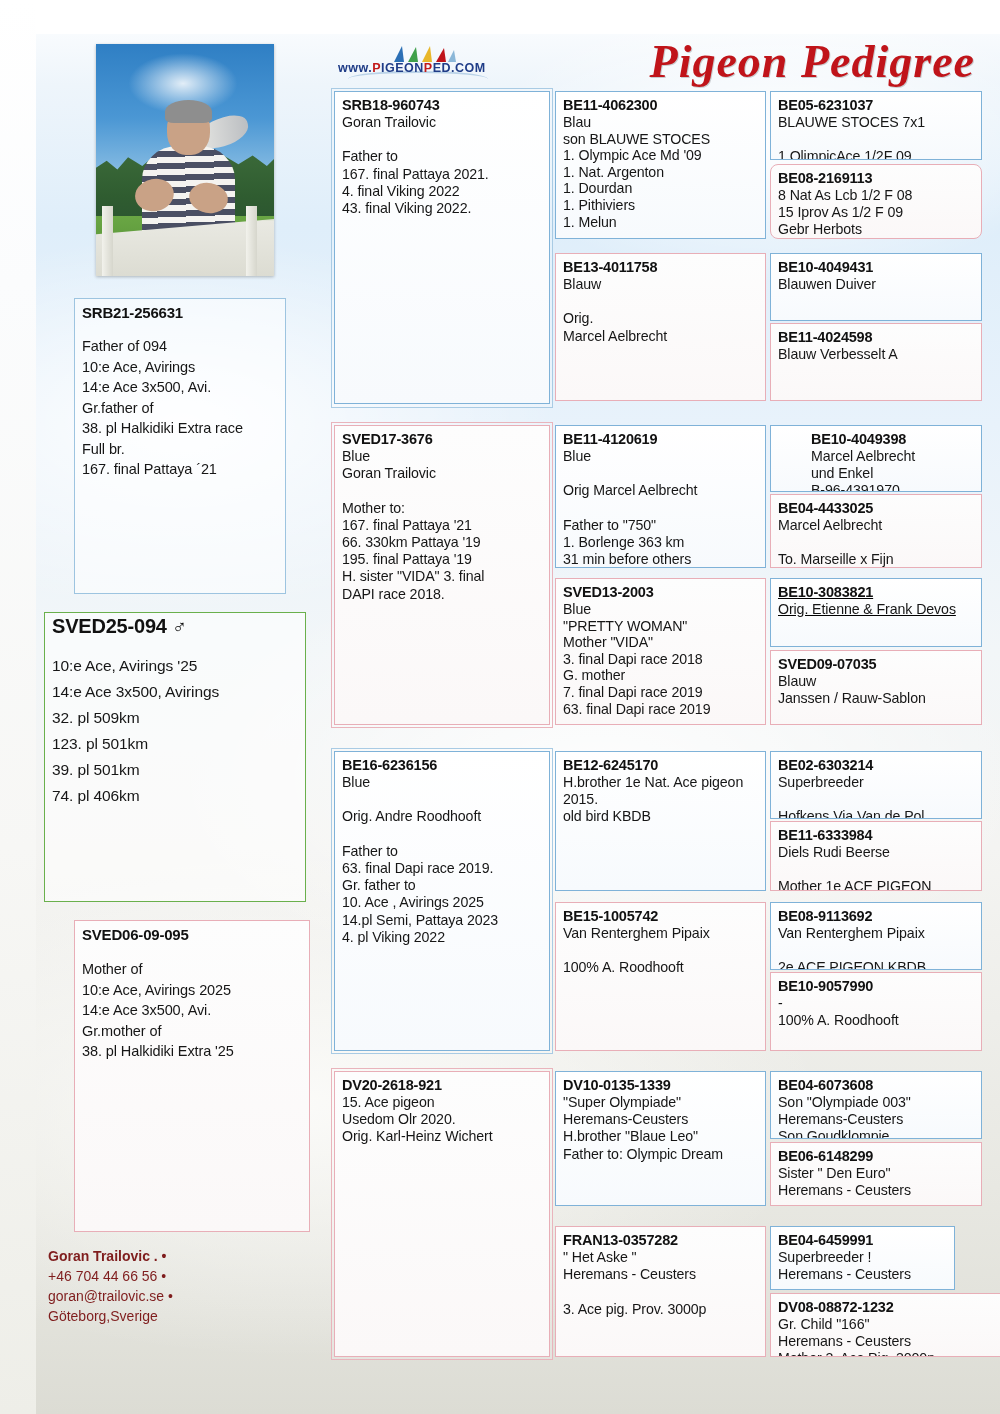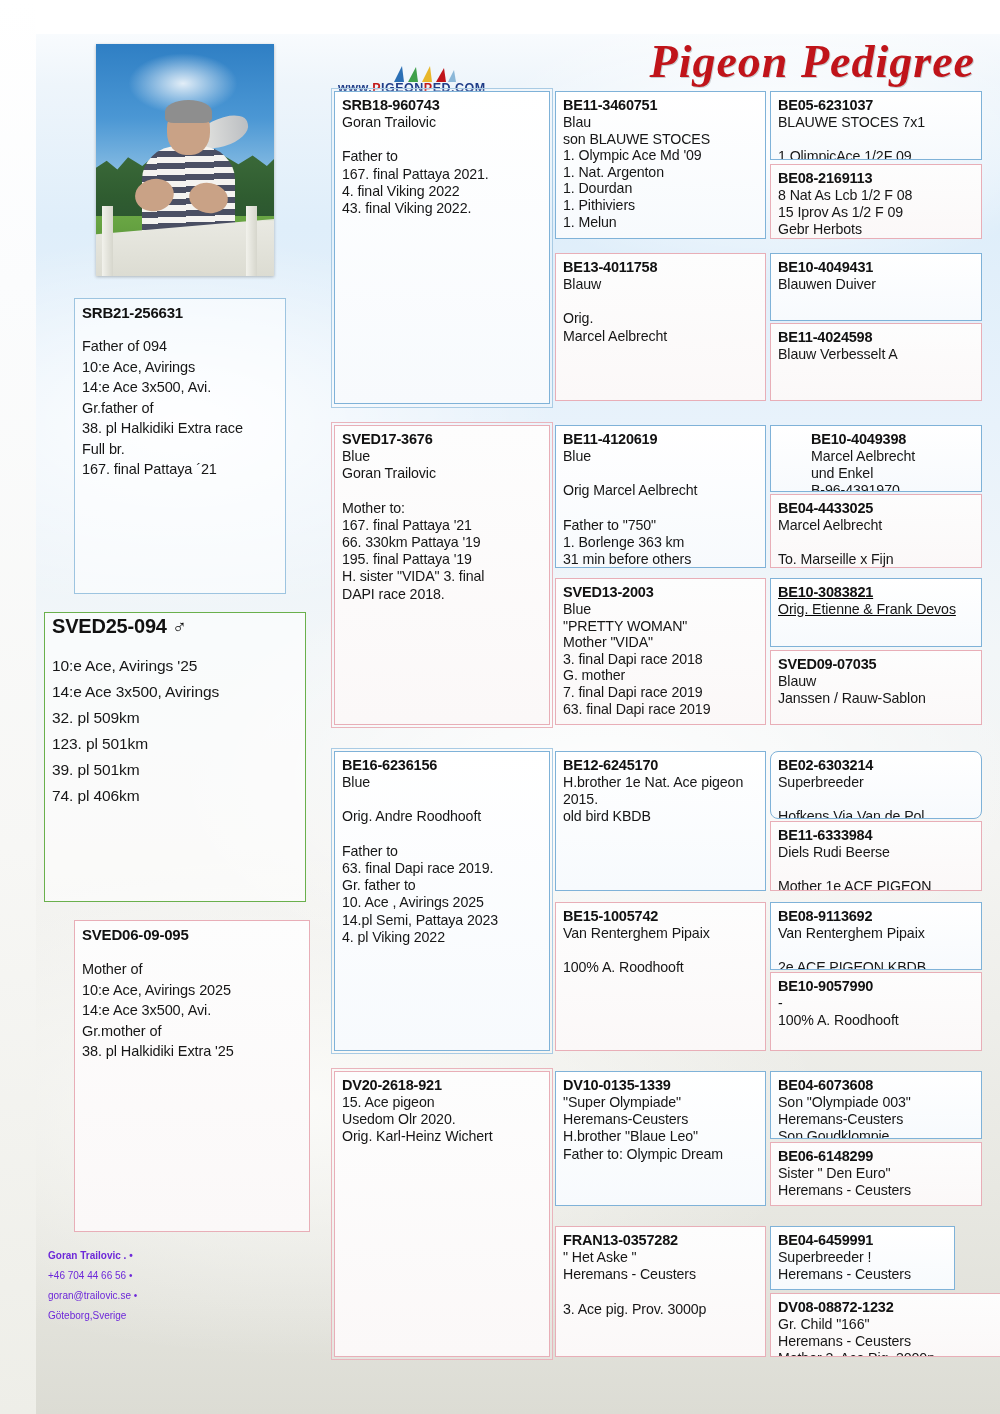--- a/index.html
+++ b/index.html
@@ -20,21 +20,21 @@
       linear-gradient(180deg,#ffffff 0%, #eef5fb 6%, #dfeefa 16%, #e8f2fb 30%, #f2f6f8 46%,
                       #f4f4f2 60%, #eeeeea 72%, #e8e8e2 84%, #e2e2db 93%, #dcdcd4 100%);
   }
   #bgtop { position:absolute; left:0; top:0; width:1000px; height:34px; background:#ffffff; }
   #bgleft { position:absolute; left:0; top:0; width:36px; height:1414px;
             background:linear-gradient(180deg,#fff 0%,#fbfcfd 20%,#f7f7f5 60%,#eeeee8 100%); }
 
   .abs { position:absolute; }
 
   
-  #logo { left:338px; top:64px; width:166px; height:36px; }
+  #logo { left:338px; top:44px; width:166px; height:36px; }
   #logo .dom { position:absolute; left:0; top:17px; font-size:12.5px; font-weight:bold;
                letter-spacing:.5px; color:#1f3c87; font-family:"Liberation Sans", sans-serif; }
   #logo .dom .red { color:#c21a1a; }
   #logo .sails { position:absolute; left:52px; top:0px; width:70px; height:20px; }
   #logo .wave { position:absolute; left:10px; top:27px; width:140px; height:8px;
                 border-top:2px solid #8fb6d8; border-radius:50%/100% 100% 0 0; opacity:.55; }
   #title { left:505px; top:36px; width:470px; text-align:right;
            font-family:"Liberation Serif", serif; font-weight:bold; font-style:italic;
            color:#c0141a; font-size:46px; letter-spacing:1px; line-height:52px;
            text-shadow:1px 1px 0 rgba(0,0,0,.18); white-space:nowrap; }
@@ -88,22 +88,22 @@
   
   .sumbox .ring { font-size:15px; }
   .sumbox .lines { line-height:20.5px; font-size:14.5px; }
   #box-094 .ring { font-size:20px; }
   #box-094 .lines { line-height:26px; font-size:15.5px; }
 
   
   .frame { position:absolute; border:1px solid #a9cbe4; background:rgba(255,255,255,.18); }
   .frame.pinkf { border:1px solid #e9b4bc; }
 
-  #contact { left:48px; top:1246px; width:280px; font-size:10px; line-height:20px;
-             color:#6d28d9; }
+  #contact { left:48px; top:1246px; width:280px; font-size:14px; line-height:20px;
+             color:#7f1d1d; }
   #contact b { font-weight:bold; }
 </style>
 </head>
 <body>
 
 <div id="bg"></div>
 <div id="bgtop"></div>
 <div id="bgleft"></div>
 
 <div class="abs" id="logo">
@@ -213,21 +213,21 @@
 4. pl Viking 2022</div>
 </div>
 <div class="box pink abs" style="left:334px; top:1071px; width:216px; height:286px;">
   <div class="ring">DV20-2618-921</div>
   <div class="lines">15. Ace pigeon
 Usedom Olr 2020.
 Orig. Karl-Heinz Wichert</div>
 </div>
 
 <div class="box blue abs" style="left:555px; top:91px;  width:211px; height:148px;">
-  <div class="ring">BE11-3460751</div>
+  <div class="ring">BE11-4062300</div>
   <div class="lines tight">Blau
 son BLAUWE STOCES
 1. Olympic Ace Md '09
 1. Nat. Argenton
 1. Dourdan
 1. Pithiviers
 1. Melun</div>
 </div>
 <div class="box pink abs" style="left:555px; top:253px; width:211px; height:148px;">
   <div class="ring">BE13-4011758</div>
@@ -283,21 +283,21 @@
 3. Ace pig. Prov. 3000p</div>
 </div>
 
 <div class="box blue abs" style="left:770px; top:91px;  width:212px; height:69px;">
   <div class="ring">BE05-6231037</div>
   <div class="lines">BLAUWE STOCES 7x1
 
 1 OlimpicAce 1/2F 09
 1 Argenton '09</div>
 </div>
-<div class="box pink abs" style="left:770px; top:164px; width:212px; height:75px;">
+<div class="box pink abs" style="left:770px; top:164px; width:212px; height:75px;border-radius:8px;">
   <div class="ring">BE08-2169113</div>
   <div class="lines">8 Nat As Lcb 1/2 F 08
 15 Iprov As 1/2 F 09
 Gebr Herbots</div>
 </div>
 <div class="box blue abs" style="left:770px; top:253px; width:212px; height:68px;">
   <div class="ring">BE10-4049431</div>
   <div class="lines">Blauwen Duiver</div>
 </div>
 <div class="box pink abs" style="left:770px; top:323px; width:212px; height:78px;">
@@ -318,21 +318,21 @@
 </div>
 <div class="box blue abs" style="left:770px; top:578px; width:212px; height:69px;text-decoration:underline;">
   <div class="ring">BE10-3083821</div>
   <div class="lines">Orig. Etienne &amp; Frank Devos</div>
 </div>
 <div class="box pink abs" style="left:770px; top:650px; width:212px; height:75px;">
   <div class="ring">SVED09-07035</div>
   <div class="lines">Blauw
 Janssen / Rauw-Sablon</div>
 </div>
-<div class="box blue abs" style="left:770px; top:751px; width:212px; height:68px;border-radius:8px;">
+<div class="box blue abs" style="left:770px; top:751px; width:212px; height:68px;">
   <div class="ring">BE02-6303214</div>
   <div class="lines">Superbreeder
 
 Hofkens Via Van de Pol</div>
 </div>
 <div class="box pink abs" style="left:770px; top:821px; width:212px; height:70px;">
   <div class="ring">BE11-6333984</div>
   <div class="lines">Diels Rudi Beerse
 
 Mother 1e ACE PIGEON

